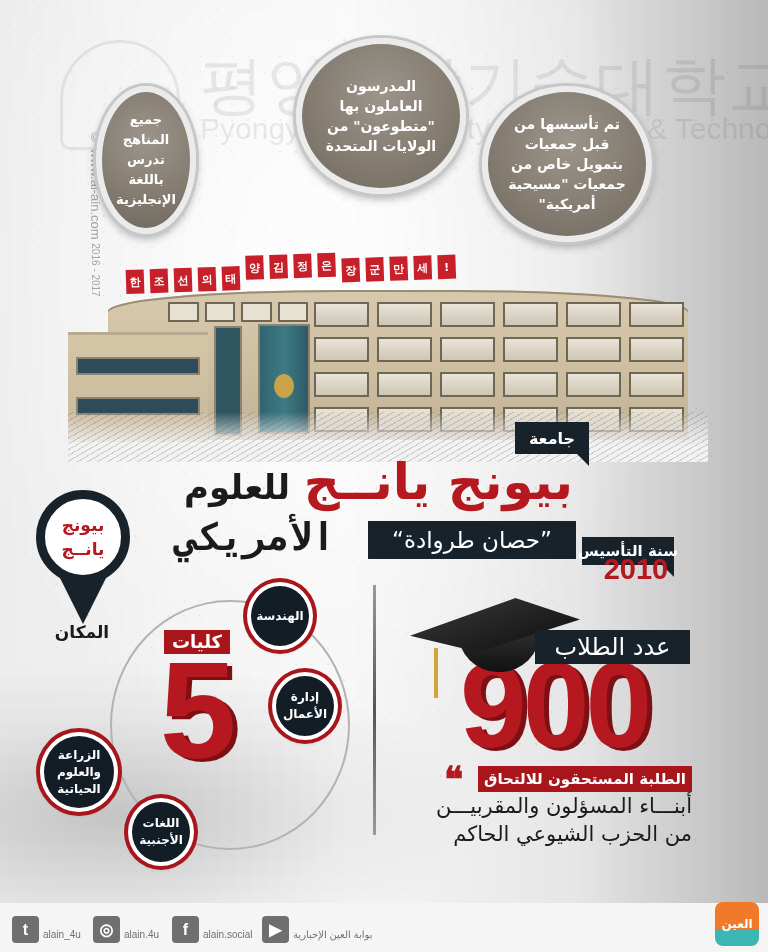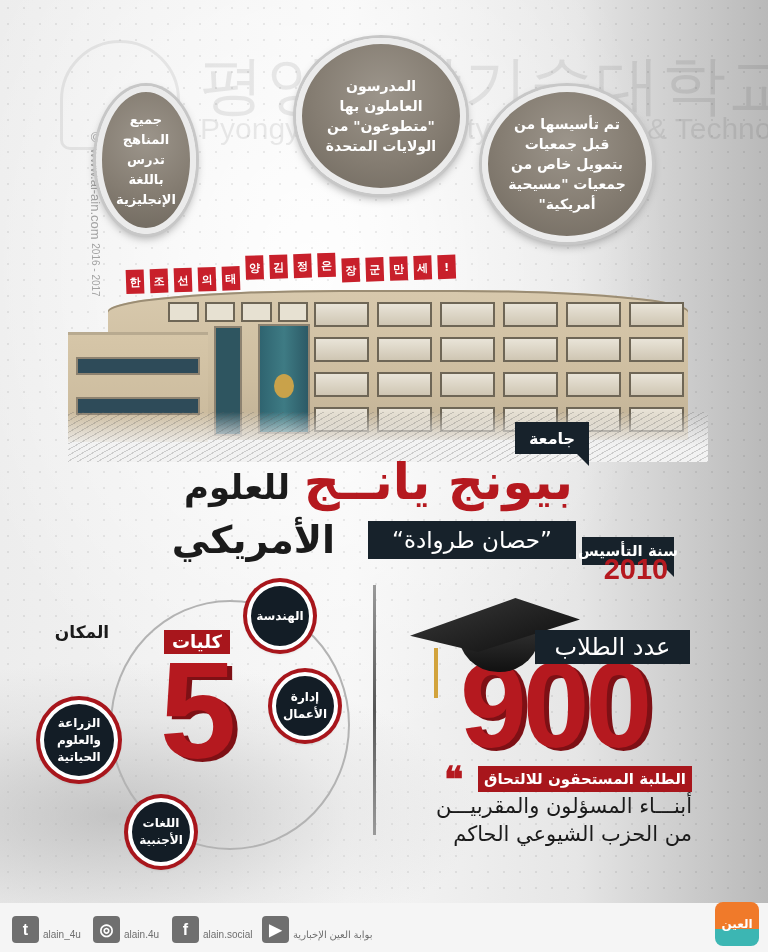--- a/index.html
+++ b/index.html
@@ -123,21 +123,21 @@
     color: #b5191f; font-size: 50px; font-weight: bold; direction: rtl; text-align: right; line-height: 60px;
     white-space: nowrap; letter-spacing: -1px;
   }
   .title-sciences {
     position: absolute; left: 150px; top: 462px; width: 140px; height: 50px;
     color: #1b1b1b; font-size: 34px; font-weight: bold; direction: rtl; text-align: right; line-height: 50px; white-space: nowrap;
   }
   .trojan { left: 340px; top: 521px; width: 208px; height: 38px; font-size: 23px; font-weight: normal; margin-left: 28px; }
   .title-american {
     position: absolute; left: 190px; top: 510px; width: 145px; height: 60px;
-    color: #1b1b1b; font-size: 38px; font-weight: bold; direction: rtl; text-align: right; line-height: 60px; white-space: nowrap;
+    color: #1b1b1b; font-size: 38px; font-weight: bold; direction: rtl; text-align: right; line-height: 60px; white-space: nowrap; font-family: Liberation Mono, monospace;
   }
 
   
   .found-label { left: 582px; top: 537px; width: 92px; height: 28px; font-size: 15px; }
   .found-year {
     position: absolute; left: 596px; top: 553px; width: 80px; height: 34px;
     color: #b5191f; font-size: 29px; font-weight: bold; font-family: "Liberation Sans", sans-serif; text-align: center;
   }
 
   
@@ -167,21 +167,21 @@
   .fac {
     position: absolute; border-radius: 50%; background: #131d26;
     border: 4px solid #fff; box-shadow: 0 0 0 4px #a8161c, 0 2px 4px rgba(0,0,0,0.4);
     display: flex; align-items: center; justify-content: center; text-align: center;
     color: #fff; direction: rtl; white-space: pre-line; font-size: 12px; line-height: 17px; font-weight: bold;
   }
   .f1 { left: 247px; top: 582px; width: 66px; height: 68px; }
   .f2 { left: 272px; top: 672px; width: 66px; height: 68px; }
   .f3 { left: 232px; top: 772px; width: 66px; height: 68px; }
   .f4 { left: 128px; top: 798px; width: 66px; height: 68px; }
-  .f5 { left: 40px; top: 700px; width: 78px; height: 80px; }
+  .f5 { left: 40px; top: 732px; width: 78px; height: 80px; }
   .kulliyat {
     position: absolute; left: 164px; top: 630px; width: 66px; height: 24px; background: #a8161c;
     color: #fff; font-weight: bold; font-size: 18px; direction: rtl; text-align: center; line-height: 24px;
   }
   .five {
     position: absolute; left: 148px; top: 640px; width: 100px; height: 140px;
     color: #b5191f; font-size: 138px; font-weight: bold; font-family: "Liberation Sans", sans-serif; line-height: 140px; text-align: center;
     text-shadow: 5px 3px 0 #7e1015;
   }
 
@@ -326,20 +326,25 @@
 
   <div class="tag-dark tail jamea">جامعة</div>
   <div class="title-red">بيونج يانــج</div>
   <div class="title-sciences">للعلوم</div>
   <div class="tag-dark trojan">”حصان طروادة“</div>
   <div class="title-american">الأمريكي</div>
 
   <div class="tag-dark tail found-label">سنة التأسيس</div>
   <div class="found-year">2010</div>
 
+  <div class="pin">
+    <div class="pin-tip"></div>
+    <div class="pin-circle">بيونج
+يانــج</div>
+  </div>
   <div class="place-label">المكان</div>
 
   <div class="faculty-ring"></div>
   <div class="fac f1">الهندسة</div>
   <div class="fac f2">إدارة
 الأعمال</div>
   <div class="fac f4">اللغات
 الأجنبية</div>
   <div class="fac f5">الزراعة
 والعلوم

